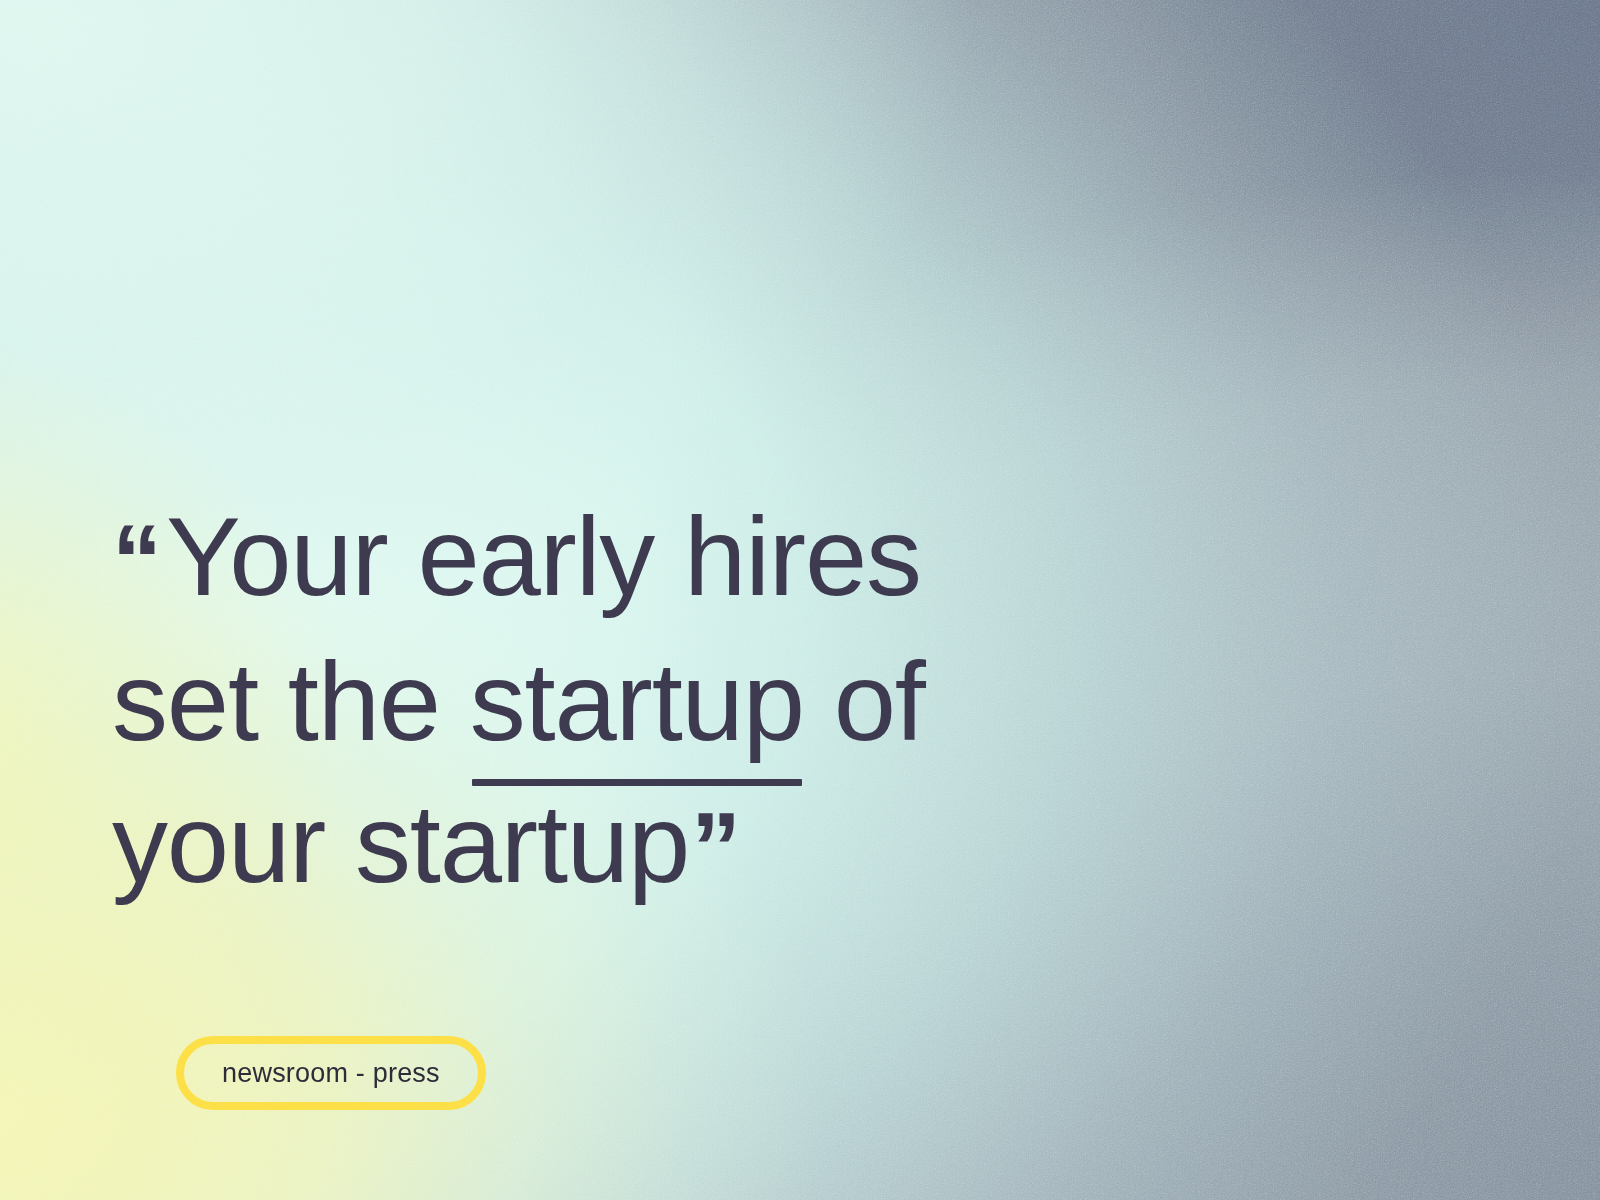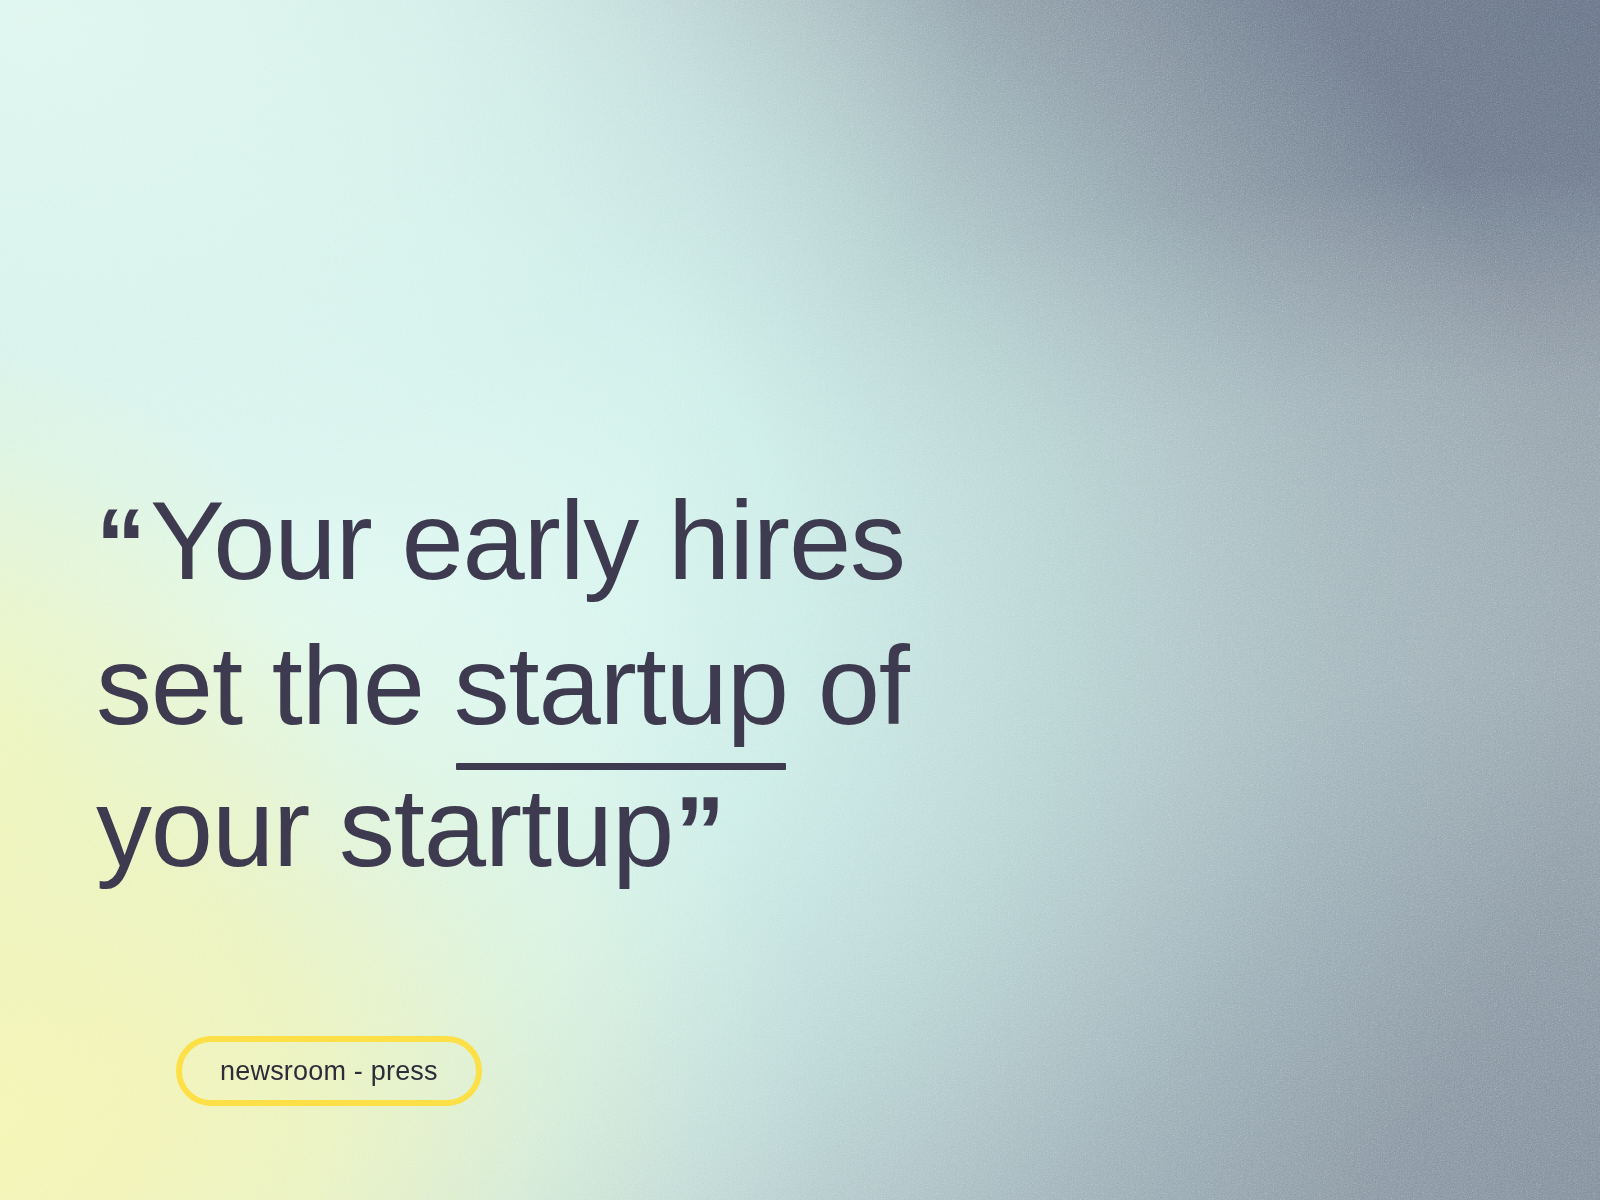--- a/index.html
+++ b/index.html
@@ -100,21 +100,21 @@
   .content {
     position: absolute;
     inset: 0;
   }
 
   .quote {
     position: absolute;
     left: 96px;
     top: 470px;
     width: 1260px;
-    margin: 0;
+    margin: 16px;
     color: #3e3a4f;
     font-size: 112px;
     line-height: 142px;
     font-weight: 400;
     letter-spacing: -1.2px;
     white-space: pre-wrap;
   }
   .quote .mark {
     font-weight: 700;
     letter-spacing: 0;
@@ -144,21 +144,21 @@
 
   .badge {
     position: absolute;
     left: 176px;
     top: 1036px;
     display: inline-flex;
     align-items: center;
     justify-content: flex-start;
     height: 58px;
     padding: 0 38px;
-    border: 6px solid #fde047;
+    border: 8px solid #fde047;
     border-radius: 999px;
     color: #2f2c3a;
     font-size: 27px;
     letter-spacing: 0.2px;
     line-height: 1;
     background: transparent;
     white-space: nowrap;
   }
 </style>
 </head>

